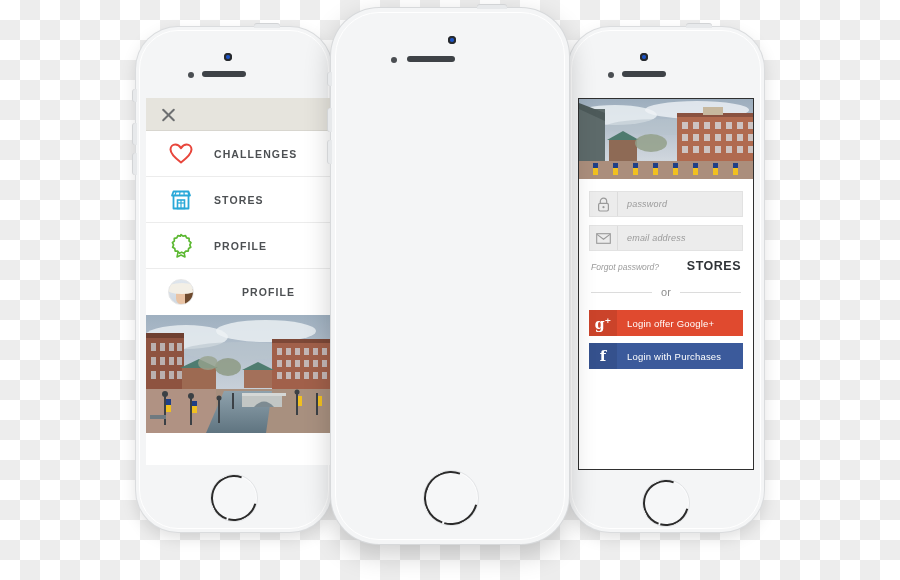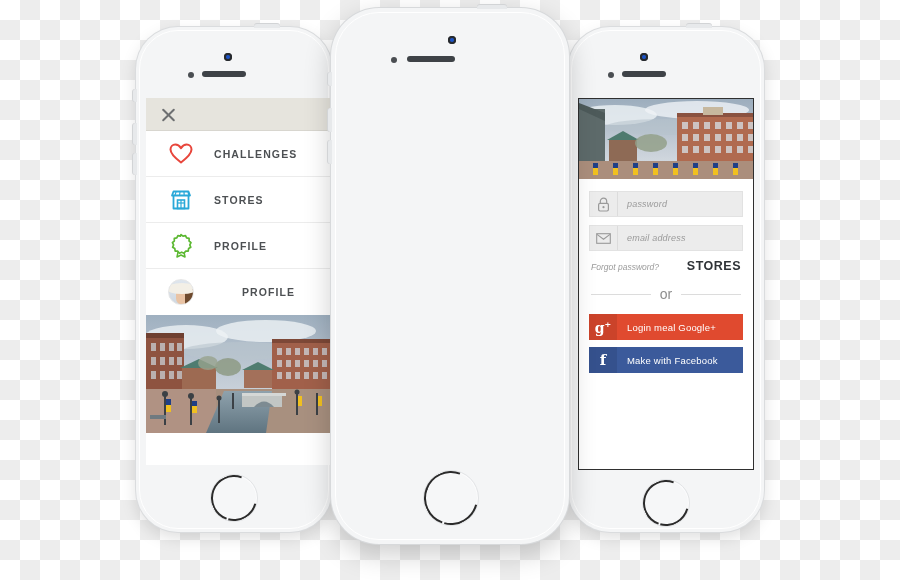--- a/index.html
+++ b/index.html
@@ -183,21 +183,21 @@
     border-right:1px solid #dcdcdc;
   }
   .field .ftxt{ padding-left:9px; font-size:9px; font-style:italic; color:#9a9a9a; letter-spacing:0.2px;}
 
   .row-forgot{ display:flex; align-items:baseline; justify-content:space-between; margin-top:5px; padding:0 2px;}
   .forgot{ font-size:8.5px; font-style:italic; color:#9b9b9b; }
   .loginbtn{ font-size:12.5px; font-weight:700; color:#2f3337; letter-spacing:0.5px; }
 
   .or-row{ display:flex; align-items:center; gap:9px; margin:13px 2px 12px; }
   .or-row .ln{ flex:1; height:1px; background:#dcdcdc; }
-  .or-row .or{ font-size:14px; color:#8e8e8e; }
+  .or-row .or{ font-size:11px; color:#8e8e8e; }
 
   .sbtn{
     display:flex; align-items:center; height:26px; margin-bottom:7px; color:#fff;
   }
   .sbtn .sicon{ width:28px; height:100%; display:flex; align-items:center; justify-content:center;
                 background:rgba(0,0,0,0.09); }
   .sbtn .stxt{ padding-left:10px; font-size:9.5px; letter-spacing:0.2px; }
   .sbtn.google  { background:#e04a2f; }
   .sbtn.facebook{ background:#3b5a9b; }
   .sbtn.email   { background:#8d8d8d; }
@@ -502,28 +502,28 @@
       <div class="or-row">
         <div class="ln"></div>
         <div class="or">or</div>
         <div class="ln"></div>
       </div>
 
       <div class="sbtn google">
         <div class="sicon">
             <span class="g-glyph">g<sup style="font-size:8px;">+</sup></span>
           </div>
-        <div class="stxt">Login meal Google+</div>
+        <div class="stxt">Login offer Google+</div>
       </div>
 
       <div class="sbtn facebook">
         <div class="sicon">
             <span class="f-glyph">f</span>
           </div>
-        <div class="stxt">Make with Facebook</div>
+        <div class="stxt">Login with Purchases</div>
       </div>
 
     </div>
   </div>
 
   <div class="phone center">
     <div class="sidebtn" style="top:100px;height:24px;"></div>
     <div class="sidebtn" style="top:132px;height:24px;"></div>
     <div class="sidebtn" style="top:64px;height:14px;"></div>
     <div class="pwrbtn" style="left:146px;width:30px;"></div>

